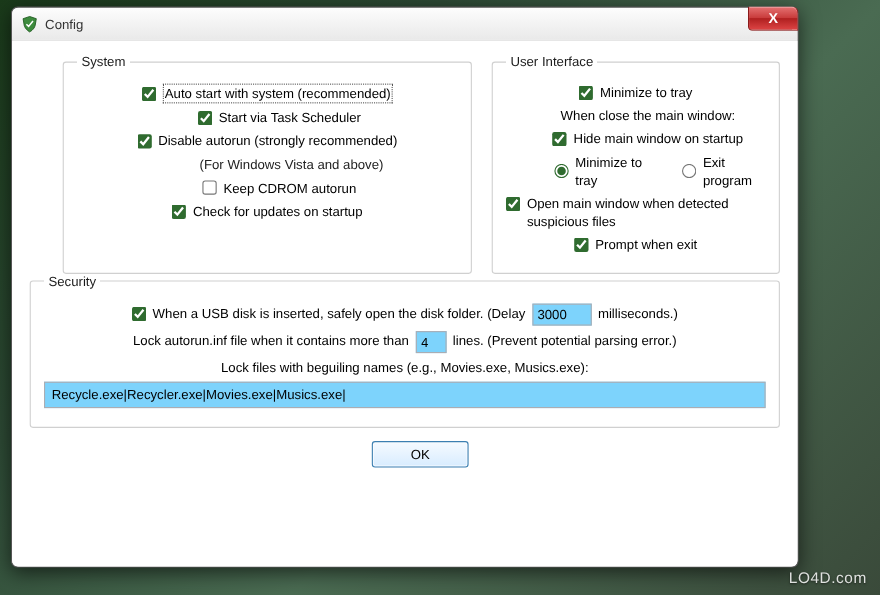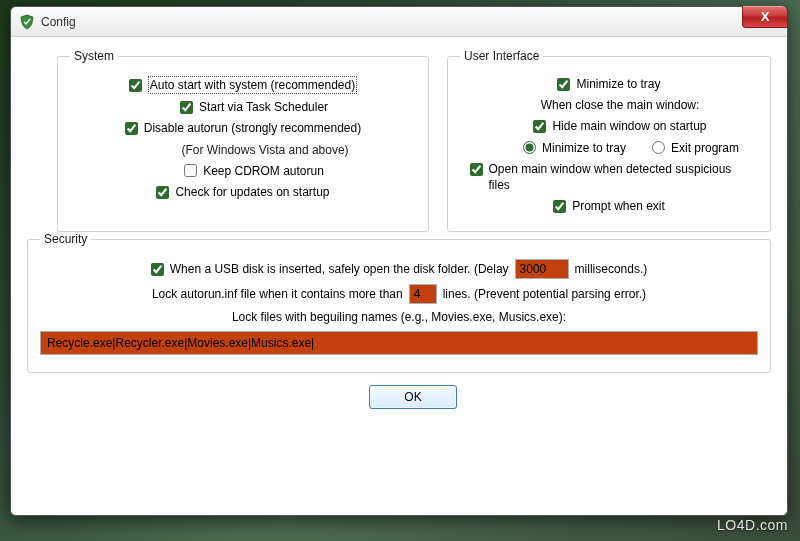--- a/index.html
+++ b/index.html
@@ -12,21 +12,21 @@
     font-family: "Segoe UI", Tahoma, sans-serif;
     font-size: 12px;
     color: #000;
     position: relative;
     overflow: hidden;
   }
   .window {
     position: absolute;
     left: 10px;
     top: 6px;
-    width: 778px;
+    width: 716px;
     height: 510px;
     background: #fff;
     border: 1px solid #555;
     border-radius: 6px;
     box-shadow: 0 4px 18px rgba(0,0,0,0.6);
     display: flex;
     flex-direction: column;
   }
   .titlebar {
     height: 30px;
@@ -104,21 +104,21 @@
   }
   label.has-focus {
     border: 1px dotted #555;
     padding: 0 1px;
   }
   .text-input {
     font-family: inherit;
     font-size: 12px;
     padding: 2px 4px;
     border: 1px solid #abadb3;
-    background: #c2410c;
+    background: #7dd3fc;
   }
   .num-small { width: 54px; text-align: left; }
   .num-tiny { width: 28px; text-align: left; }
   .wide-input { width: 100%; height: 24px; padding: 3px 6px; }
   .ok-row {
     display: flex;
     justify-content: center;
     padding: 12px 0 0 0;
   }
   .ok-btn {

